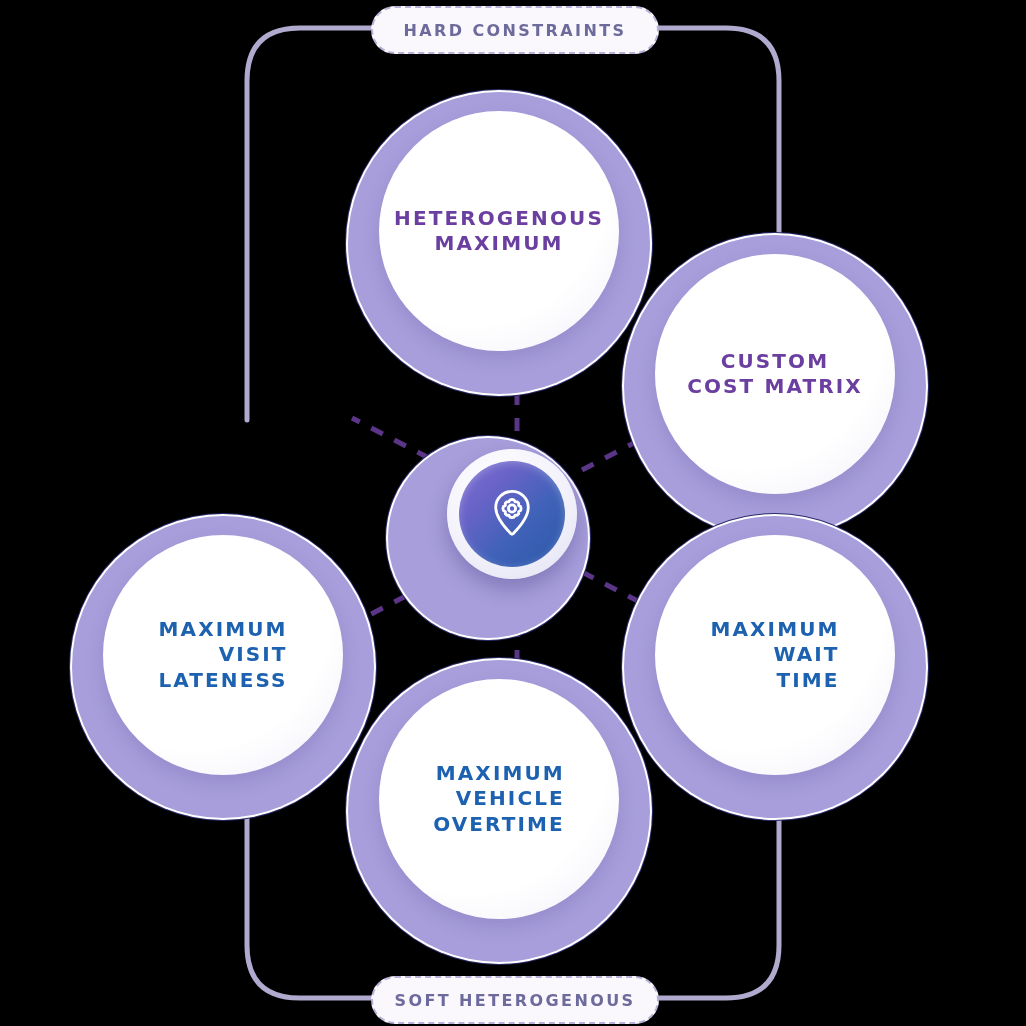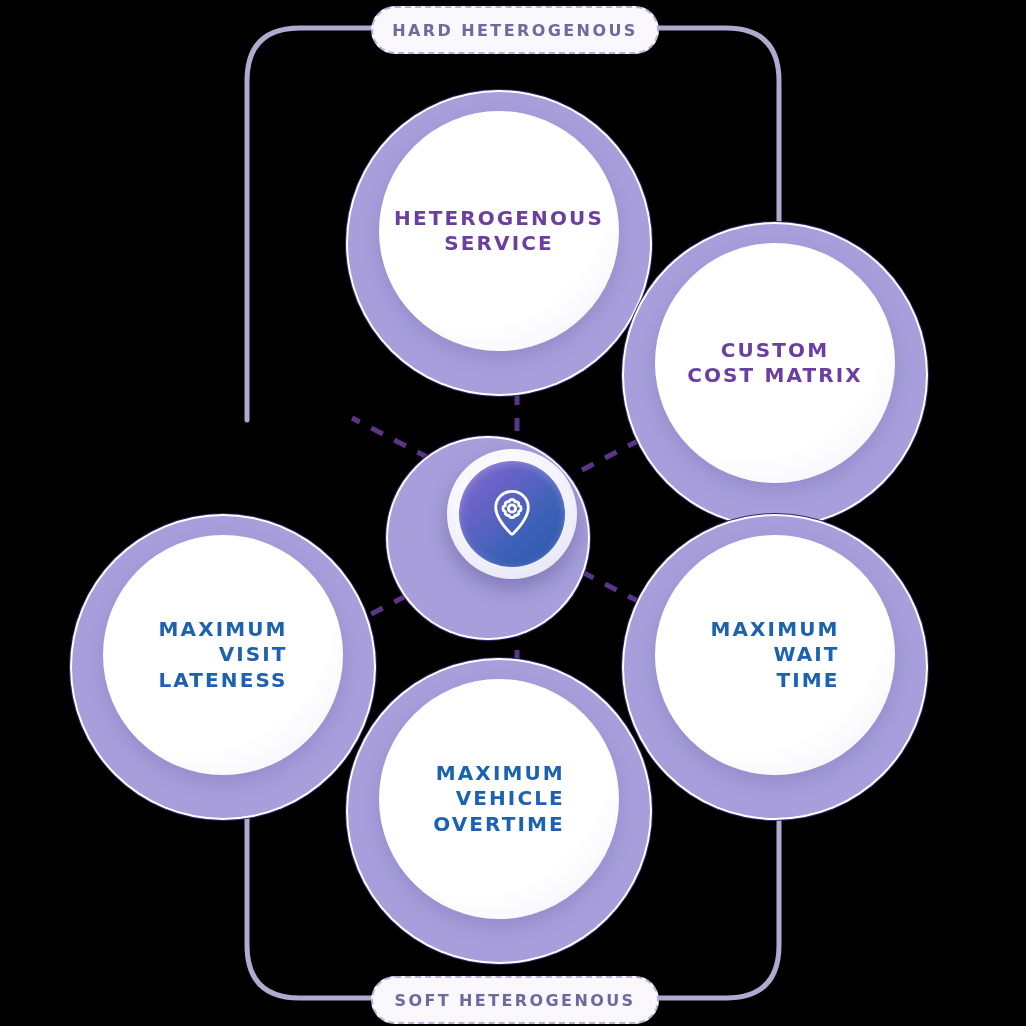--- a/index.html
+++ b/index.html
@@ -23,21 +23,21 @@
   .node .label{line-height:1.26;letter-spacing:2.1px;
         font-weight:700;white-space:pre-line;}
   .purple .label{color:#6b3fa0;}
   .blue   .label{color:#1c62b0;text-align:right;}
 
   
   #n-top   {left:348px;top:92px;  width:302px;height:302px;}
   #n-top   .inner{width:240px;height:240px;margin-bottom:24px;}
   #n-left1 {left:72px; top:236px; width:302px;height:302px;}
   #n-left1 .inner{width:240px;height:240px;margin-bottom:24px;}
-  #n-right1{left:624px;top:224px; width:302px;height:302px;}
+  #n-right1{left:624px;top:235px; width:302px;height:302px;}
   #n-right1 .inner{width:240px;height:240px;margin-bottom:24px;}
   #n-left2 {left:72px; top:516px; width:302px;height:302px;}
   #n-left2 .inner{width:240px;height:240px;margin-bottom:24px;}
   #n-right2{left:624px;top:516px; width:302px;height:302px;}
   #n-right2 .inner{width:240px;height:240px;margin-bottom:24px;}
   #n-bottom{left:348px;top:660px; width:302px;height:302px;}
   #n-bottom .inner{width:240px;height:240px;margin-bottom:24px;}
   .label{font-size:20px;}
 
   
@@ -83,21 +83,21 @@
       <line x1="452" y1="470" x2="352" y2="418"></line>
       <line x1="582" y1="470" x2="682" y2="418"></line>
       <line x1="452" y1="572" x2="352" y2="624"></line>
       <line x1="582" y1="572" x2="682" y2="624"></line>
     </g>
   </svg>
 
   <div class="node purple" id="n-top">
     <div class="inner">
       <span class="label">HETEROGENOUS
-SERVICE</span>
+MAXIMUM</span>
     </div>
   </div>
 
 
   <div class="node purple" id="n-right1">
     <div class="inner">
       <span class="label">CUSTOM
 COST MATRIX</span>
     </div>
   </div>
@@ -132,19 +132,19 @@
     <span>
       <svg viewBox="0 0 48 48" fill="none" stroke="#ffffff" stroke-width="2.6" stroke-linecap="round" stroke-linejoin="round">
         <path d="M24 5c-8.3 0-15 6.6-15 14.7 0 10 12.1 22.4 14.2 24.5a1.1 1.1 0 0 0 1.6 0C26.9 42.1 39 29.7 39 19.7 39 11.6 32.3 5 24 5z"></path>
         <path d="M24 12.4l1.9.55.95 1.7 1.95-.05 1.4 1.4-.05 1.95 1.7.95.55 1.9-.55 1.9-1.7.95.05 1.95-1.4 1.4-1.95-.05-.95 1.7-1.9.55-1.9-.55-.95-1.7-1.95.05-1.4-1.4.05-1.95-1.7-.95-.55-1.9.55-1.9 1.7-.95-.05-1.95 1.4-1.4 1.95.05.95-1.7z"></path>
         <circle cx="24" cy="20.8" r="3.3"></circle>
       </svg>
     </span>
   </div>
 
   <div class="pill" id="pill-hard">
-    <span>HARD HETEROGENOUS</span>
+    <span>HARD CONSTRAINTS</span>
   </div>
   <div class="pill" id="pill-soft">
     <span>SOFT HETEROGENOUS</span>
   </div>
 
 </div>
 
 </body></html>

